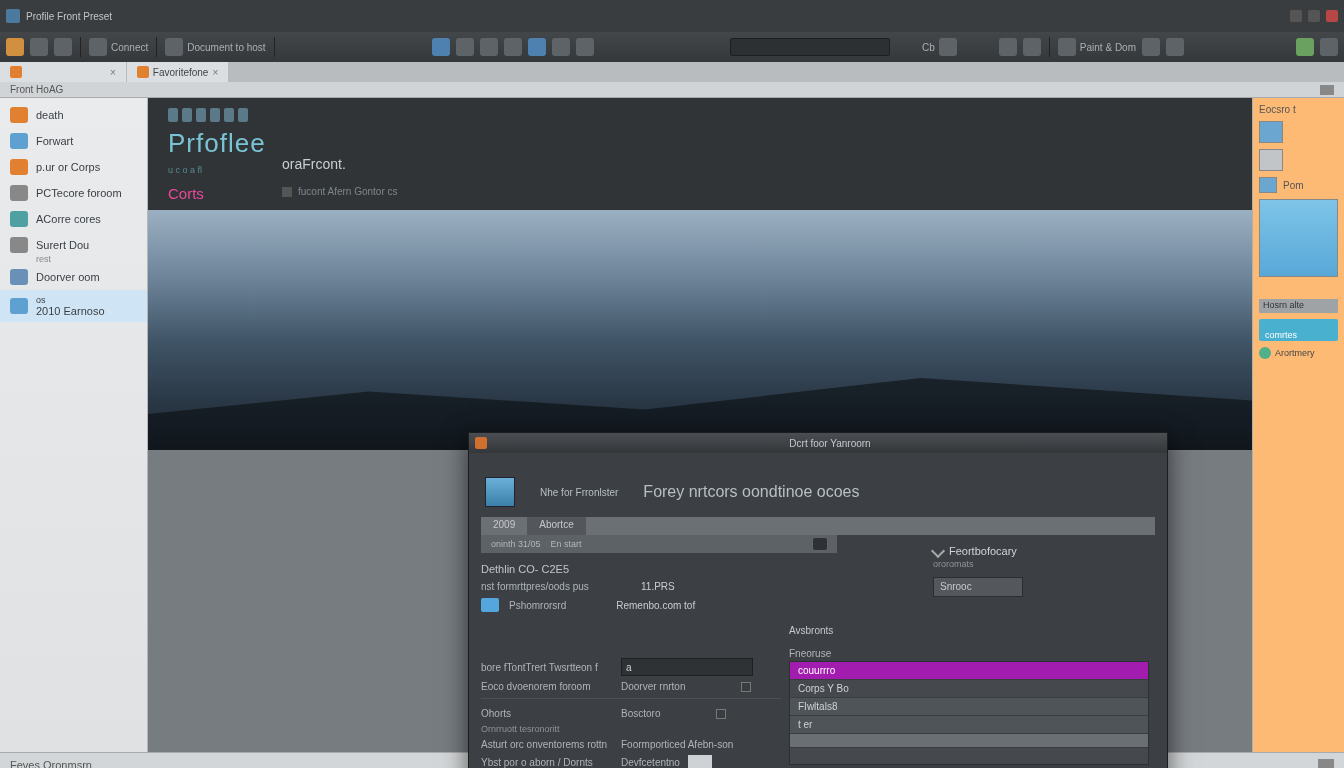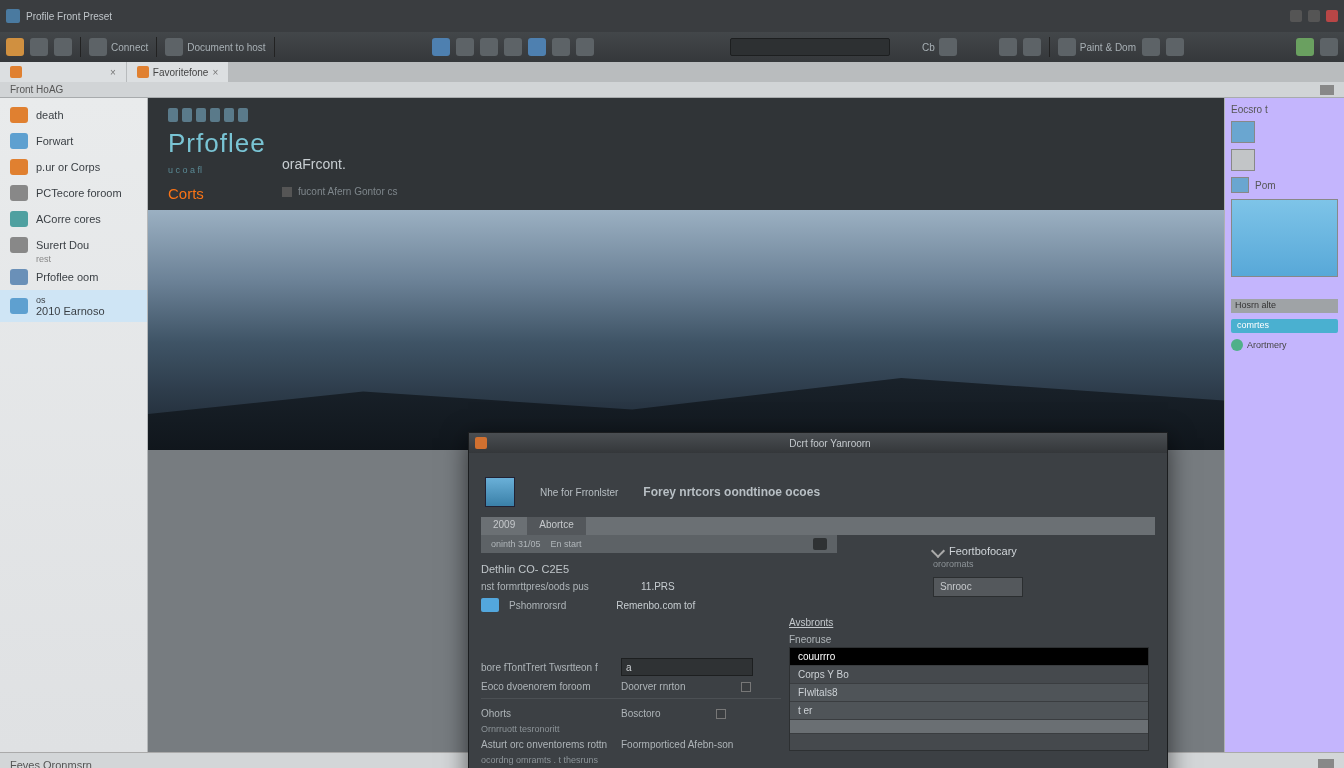--- a/index.html
+++ b/index.html
@@ -49,62 +49,62 @@
   .nav-sub{font-size:9px;color:#888;padding-left:36px;margin-top:-4px;}
 
   
   .center{flex:1; display:flex; flex-direction:column; background:#555a5e; position:relative;}
   .hero{height:112px; background:#303437; display:flex;}
   .hero-left{width:120px; padding:10px 20px; display:flex; flex-direction:column; gap:6px;}
   .hero-icons{display:flex;gap:4px;}
   .hero-icons span{width:14px;height:14px;background:#5a7a8a;border-radius:2px;}
   .hero-title{font-size:26px;color:#79c4d4;font-weight:300;letter-spacing:1px;}
   .hero-sub{font-size:9px;color:#5a8a95;}
-  .hero-sub2{font-size:15px;color:#f97316;margin-top:4px;}
+  .hero-sub2{font-size:15px;color:#ec4899;margin-top:4px;}
   .hero-right{flex:1;padding:32px 14px;}
   .hero-right .h1{font-size:14px;color:#c8ced2;margin-bottom:4px;}
   .hero-right .h2{font-size:10px;color:#7e868b; display:flex;align-items:center;gap:6px;}
   .hero-right .h2 .sq{width:10px;height:10px;background:#555;}
 
   .canvas{flex:1; position:relative; background:#4f5458;}
   .sky{position:absolute;inset:0 0 auto 0;height:240px;
        background:linear-gradient(#9bb0c2 0%,#6b8196 30%,#3f5466 55%,#2e3d4c 75%,#1a232d 100%);}
   .mountain{position:absolute;left:0;right:0;top:150px;height:90px;
        background:linear-gradient(#1c252e,#10161c);
        clip-path:polygon(0 60%,20% 35%,45% 55%,70% 20%,100% 45%,100% 100%,0 100%);}
   .ground{position:absolute;left:0;right:0;top:240px;bottom:0;background:#777c80;}
 
   
-  .rightpanel{width:120px;background:#c4b5fd;border-left:1px solid #aeb1b3;display:flex;flex-direction:column;gap:6px;padding:6px;}
+  .rightpanel{width:92px;background:#fdba74;border-left:1px solid #aeb1b3;display:flex;flex-direction:column;gap:6px;padding:6px;}
   .rp-head{font-size:10px;color:#555;}
   .rp-thumb{width:24px;height:22px;background:#6aa6d0;border:1px solid #888;}
   .rp-thumb.gray{background:#c2c5c7;}
   .rp-row{display:flex;align-items:center;gap:6px;font-size:10px;color:#555;}
   .rp-big{height:78px;background:linear-gradient(#7ec4e8,#58a8d8);border:1px solid #888;}
   .rp-sechead{height:14px;background:#9fa3a6;font-size:9px;color:#333;padding:1px 4px;}
-  .rp-pill{height:14px;background:#4ab0d0;font-size:9px;color:#fff;padding:1px 6px;border-radius:2px;}
+  .rp-pill{height:14px;background:#4ab0d0;font-size:9px;color:#fff;padding:11px 6px;border-radius:2px;}
   .rp-item{display:flex;align-items:center;gap:4px;font-size:9px;color:#444;}
   .rp-item .dot{width:12px;height:12px;background:#4fb089;border-radius:6px;}
 
   
   .statusbar{height:24px;background:#d3d6d8;border-top:1px solid #aaa; display:flex;align-items:center;padding:0 10px;font-size:11px;color:#555;}
   .statusbar .rbox{width:16px;height:12px;background:#888;margin-left:auto;}
 
   
   .modal{position:absolute; left:320px; top:334px; width:700px; height:414px;
          background:#3c4044; border:1px solid #1b1d1f; box-shadow:0 6px 24px rgba(0,0,0,.6);}
   .modal-title{height:20px;background:linear-gradient(#4a4e52,#34373a);display:flex;align-items:center;font-size:10px;color:#c4c9cd;}
   .modal-title .mi{width:12px;height:12px;background:#d07030;margin:0 6px;border-radius:2px;}
   .modal-title .mt{margin:0 auto;}
   .modal-body{position:absolute;inset:20px 0 0 0; padding:10px 12px; overflow:hidden;}
 
   .mb-header{display:flex;align-items:center;gap:25px;margin:14px 4px 10px;}
   .mb-header .bigico{width:30px;height:30px;background:linear-gradient(#6ab0d8,#3a80a8);border:1px solid #223;}
   .mb-header .lbl{font-size:10px;color:#b8bfc4;}
-  .mb-header .lbl2{font-size:12px;color:#b8bfc4;font-weight:bold;}
+  .mb-header .lbl2{font-size:16px;color:#b8bfc4;}
 
   .mb-tabs{display:flex;height:18px;margin-top:6px;}
   .mb-tabs .t{padding:2px 12px;font-size:10px;color:#c6c9cc;background:#53575b;}
   .mb-tabs .t.a{background:#6b7074;}
   .mb-tabs .fill{flex:1;background:#6b7074;}
 
   .mb-subbar{height:18px;background:#5d6266;display:flex;align-items:center;gap:10px;padding:0 10px;font-size:9px;color:#b0b6ba;width:356px;}
   .mb-subbar .endico{width:14px;height:12px;background:#2f3234;margin-left:auto;border-radius:2px;}
 
   .sect{margin-top:10px;font-size:11px;color:#c0c6ca;}
@@ -113,25 +113,25 @@
   .row .val{color:#c7cdd1;}
   .row .chip{width:18px;height:14px;background:#53a7dd;border-radius:2px;}
 
   .rightcol{position:absolute; right:14px; top:92px; width:220px;}
   .rightcol .rh{display:flex;align-items:center;gap:6px;font-size:11px;color:#cfd4d8;}
   .rightcol .rh .fi{width:10px;height:10px;border-left:2px solid #aaa;border-bottom:2px solid #aaa;transform:rotate(-45deg);}
   .rightcol .rsub{font-size:9px;color:#8e9499;margin-top:2px;}
   .rightcol .rin{margin-top:8px;height:20px;background:#54585c;border:1px solid #2b2e30;padding:3px 6px;font-size:10px;color:#c6c9cc;width:90px;}
 
   .listarea{position:absolute;left:320px;top:160px;width:360px;}
-  .listhdr{font-size:10px;color:#c4c9cd;margin:4px 0;text-decoration:underline;}
+  .listhdr{font-size:10px;color:#c4c9cd;margin:12px 0;}
   .listhdr2{font-size:10px;color:#b0b6ba;margin:6px 0 2px;}
   .listbox{border:1px solid #2d3032;background:#45494d;}
   .lrow{height:18px;display:flex;align-items:center;padding:0 8px;font-size:10px;color:#cdd2d6;border-bottom:1px solid #3a3d40;}
-  .lrow.sel{background:#000000;color:#fff;}
+  .lrow.sel{background:#a21caf;color:#fff;}
   .lrow.sub{background:#4f5458;}
   .lrow.bar{background:#6a6f73;height:14px;}
   .listbox .gap{height:16px;}
 
   .leftform{position:absolute;left:12px;top:200px;width:300px;}
   .leftform .frow{display:flex;align-items:center;gap:8px;font-size:10px;color:#aeb4b8;margin:5px 0;}
   .leftform .frow .fl{width:132px;text-align:left;}
   .leftform .txtin{flex:none;width:132px;height:18px;background:#2f3234;border:1px solid #1d1f20;color:#cfd3d6;padding:2px 4px;font-size:10px;}
   .leftform .cb{width:10px;height:10px;border:1px solid #777;background:#3a3d40;display:inline-block;}
   .leftform .desc{font-size:9px;color:#8c9398;margin:2px 0 0 0;}
@@ -238,21 +238,21 @@
       <span class="nav-ico tn"></span>
       <span>ACorre cores</span>
     </div>
     <div class="nav-item">
       <span class="nav-ico gr"></span>
       <span>Surert Dou</span>
     </div>
     <div class="nav-sub">rest</div>
     <div class="nav-item">
       <span class="nav-ico"></span>
-      <span>Prfoflee oom</span>
+      <span>Doorver oom</span>
     </div>
     <div class="nav-item sel">
       <span class="nav-ico bl"></span>
       <div>
         <div style="font-size:9px;">os</div>
         <div>2010 Earnoso</div>
       </div>
     </div>
   </div>
 
@@ -361,20 +361,25 @@
               <span class="fl">Ohorts</span>
               <span>Bosctoro</span>
               <span style="width:40px"></span>
               <span class="cb"></span>
             </div>
             <div class="desc">Ornrruott tesronoritt</div>
             <div class="frow">
               <span class="fl">Asturt orc onventorems rottn</span>
               <span>Foormporticed   Afebn-son</span>
             </div>
+            <div class="frow">
+              <span class="fl">Ybst por o aborn / Dornts</span>
+              <span>Devfcetentno</span>
+              <span class="numbox"></span>
+            </div>
             <div class="desc">ocordng omramts  . t  thesruns</div>
           </div>
         </div>
 
       </div>
     </div>
   </div>
 
   <div class="rightpanel">
     <div class="rp-head">Eocsro t</div>

